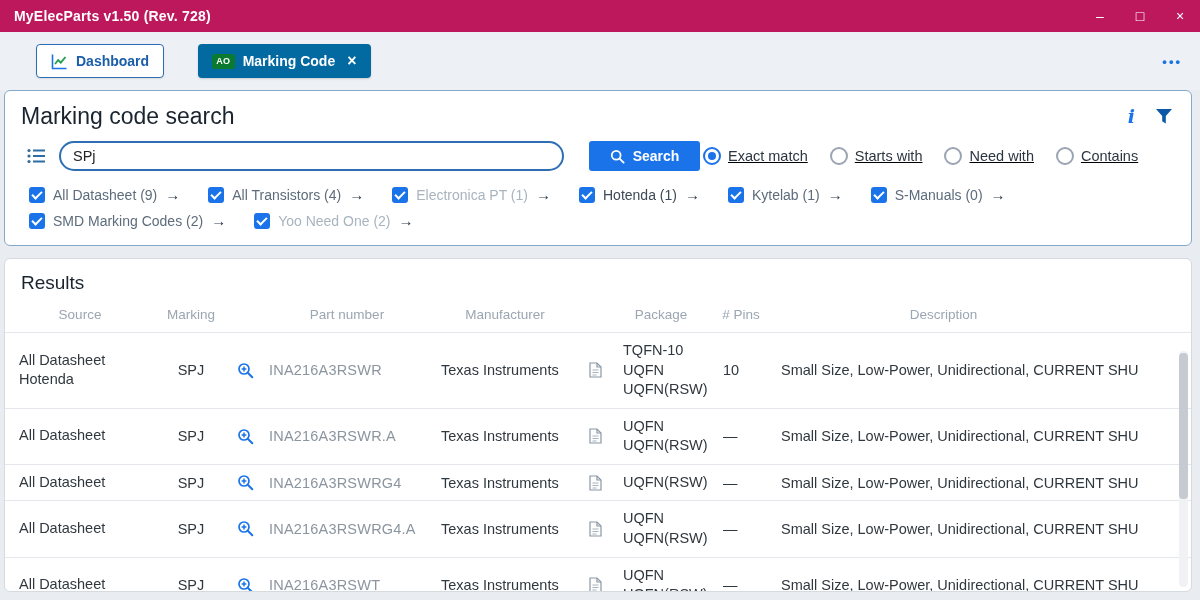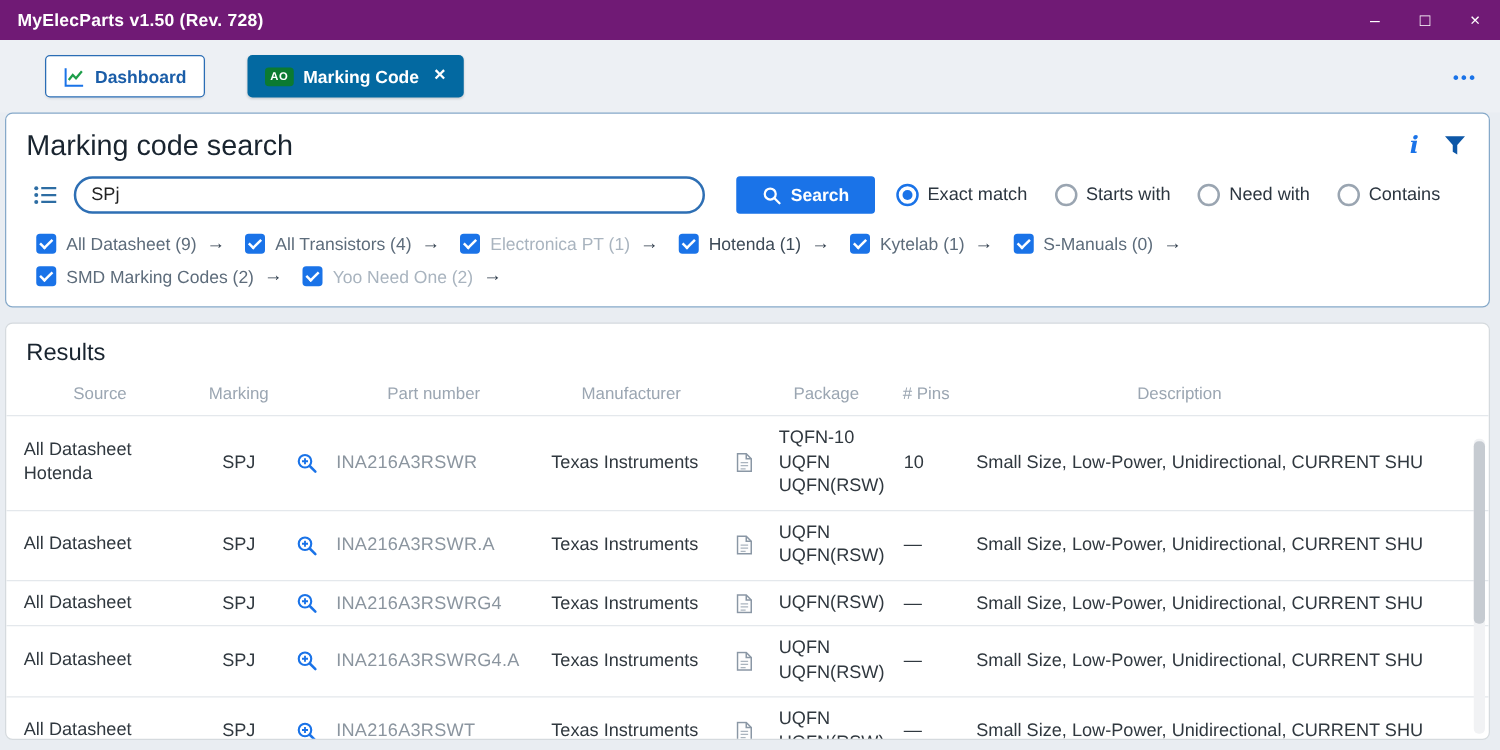--- a/index.html
+++ b/index.html
@@ -1,20 +1,20 @@
 <!DOCTYPE html>
 <html><head>
 <meta charset="utf-8">
 <style>
   * { margin:0; padding:0; box-sizing:border-box; }
   body { font-family:"Liberation Sans", sans-serif; background:#dfe4ea; }
   .app { position:relative; width:1200px; height:600px; background:#e9edf2; overflow:hidden; }
 
   
-  .titlebar { height:32px; background:#701a75; display:flex; align-items:center; padding:0 0 0 14px; }
+  .titlebar { height:32px; background:#be185d; display:flex; align-items:center; padding:0 0 0 14px; }
   .tb-title { color:#ffffff; font-size:14px; font-weight:600; letter-spacing:.2px; }
   .tb-controls { margin-left:auto; display:flex; height:100%; }
   .tb-btn { width:40px; height:100%; display:flex; align-items:center; justify-content:center;
             color:#ffffff; font-size:14px; cursor:default; }
 
   
   .tabbar { height:58px; background:#edf0f4; display:flex; align-items:center; padding:0 18px 0 12px; gap:10px; }
   .tab { height:34px; display:flex; align-items:center; gap:8px; padding:0 14px; border-radius:4px;
          font-size:14px; font-weight:700; cursor:default;margin-left:24px; }
   .tab-dash { background:#ffffff; border:1px solid #2a6db5; color:#1a5da8; box-shadow:0 1px 2px rgba(0,0,0,.08); }
@@ -38,28 +38,28 @@
   
   .search-row { display:flex; align-items:center; margin:10px 16px 0 22px; height:32px; }
   .list-icon { flex:0 0 auto; }
   .search-input { width:505px; height:30px; border:2px solid #2e6fb4; border-radius:15px;
                   margin-left:13px; padding:0 12px; font-size:14.5px; color:#222;
                   font-family:"Liberation Sans", sans-serif; outline:none; }
   .search-btn { margin-left:25px; width:111px; height:30px; background:#1a73e8; color:#fff;
                 border:none; border-radius:3px; font-size:14px; font-weight:700;
                 display:flex; align-items:center; justify-content:center; gap:8px;
                 font-family:"Liberation Sans", sans-serif; cursor:default; }
-  .radios { display:flex; align-items:center; gap:22px; margin-left:17px; }
+  .radios { display:flex; align-items:center; gap:22px; margin-left:3px;text-decoration:underline; }
   .radio-item { display:flex; align-items:center; gap:7px; font-size:14.5px; color:#2c3640; cursor:default; }
   .radio { width:18px; height:18px; border:2px solid #9aa5b1; border-radius:50%; position:relative; flex:0 0 auto; }
   .radio.sel { border-color:#1a73e8; }
   .radio.sel::after { content:""; position:absolute; inset:3px; background:#1a73e8; border-radius:50%; }
 
   
-  .filter-row { display:flex; align-items:center; gap:16px; margin:14px 16px 0 24px; }
+  .filter-row { display:flex; align-items:center; gap:28px; margin:14px 16px 0 24px; }
   .filter-row.second { margin-top:9px; }
   .filter-item { display:flex; align-items:center; gap:8px; font-size:14px; cursor:default; }
   .cb { width:16px; height:16px; background:#1a73e8; border-radius:3px; position:relative; flex:0 0 auto; }
   .cb::after { content:""; position:absolute; left:5px; top:2px; width:4px; height:8px;
                border:solid #fff; border-width:0 2px 2px 0; transform:rotate(45deg); }
   .f-label { color:#5d6c7b; }
   .f-label.dim { color:#a9b4bf; }
   .f-label.dark { color:#3d4a57; }
   .arrow { color:#2b3948; font-size:15px; }
 

